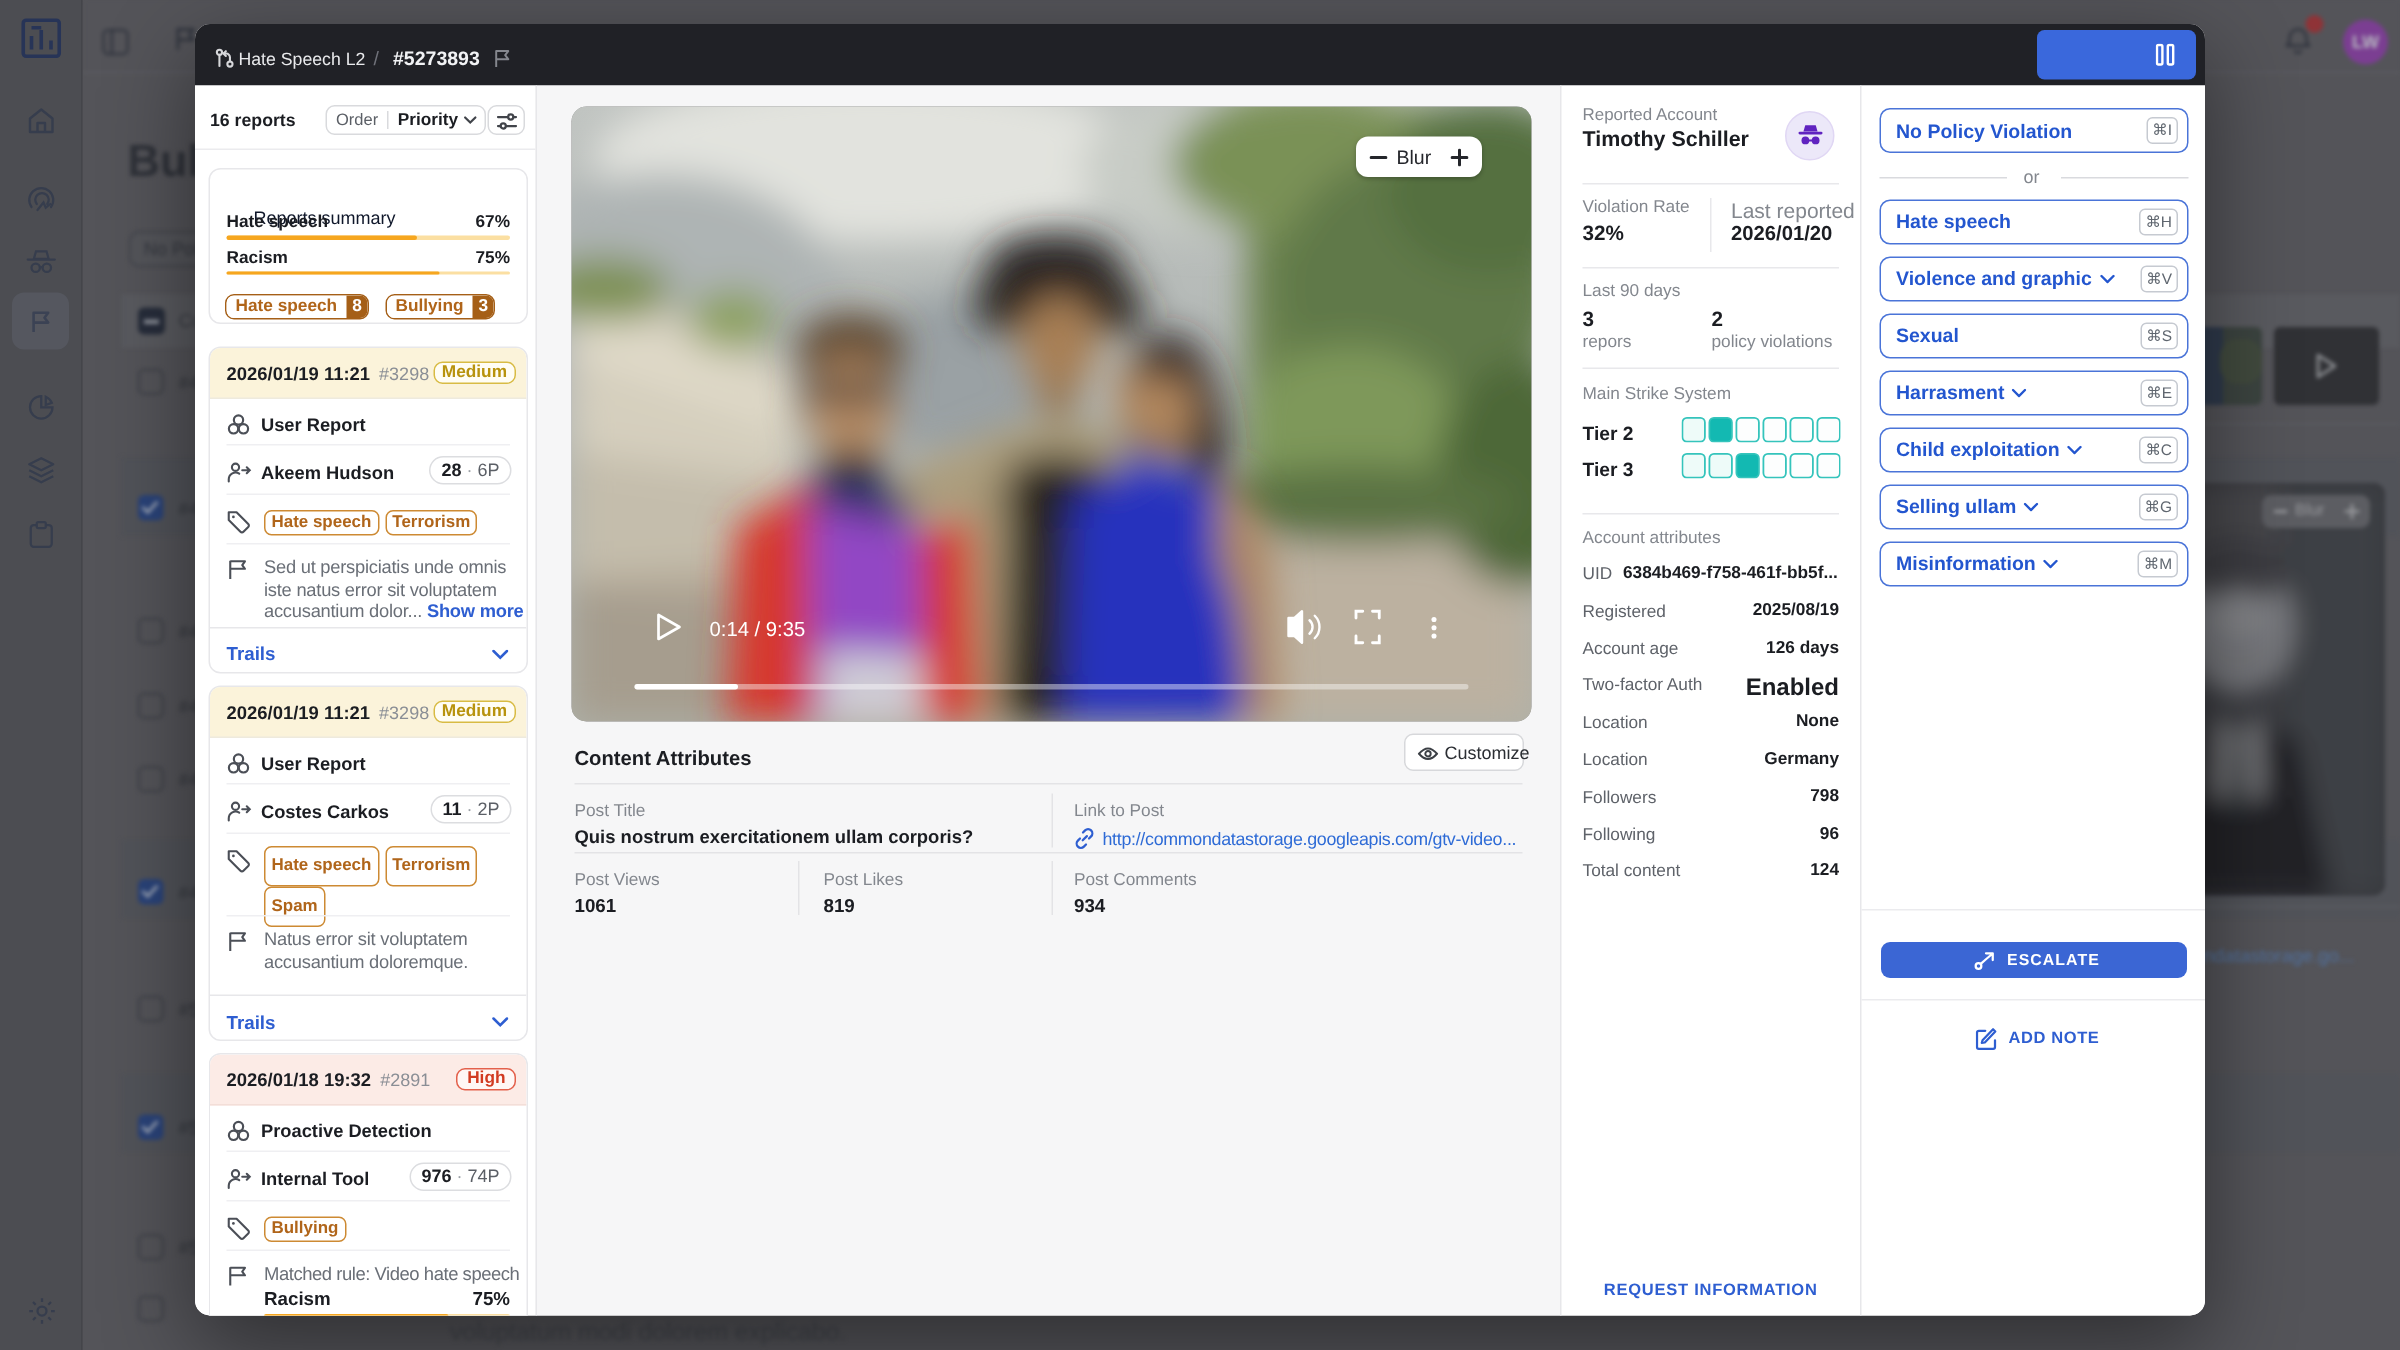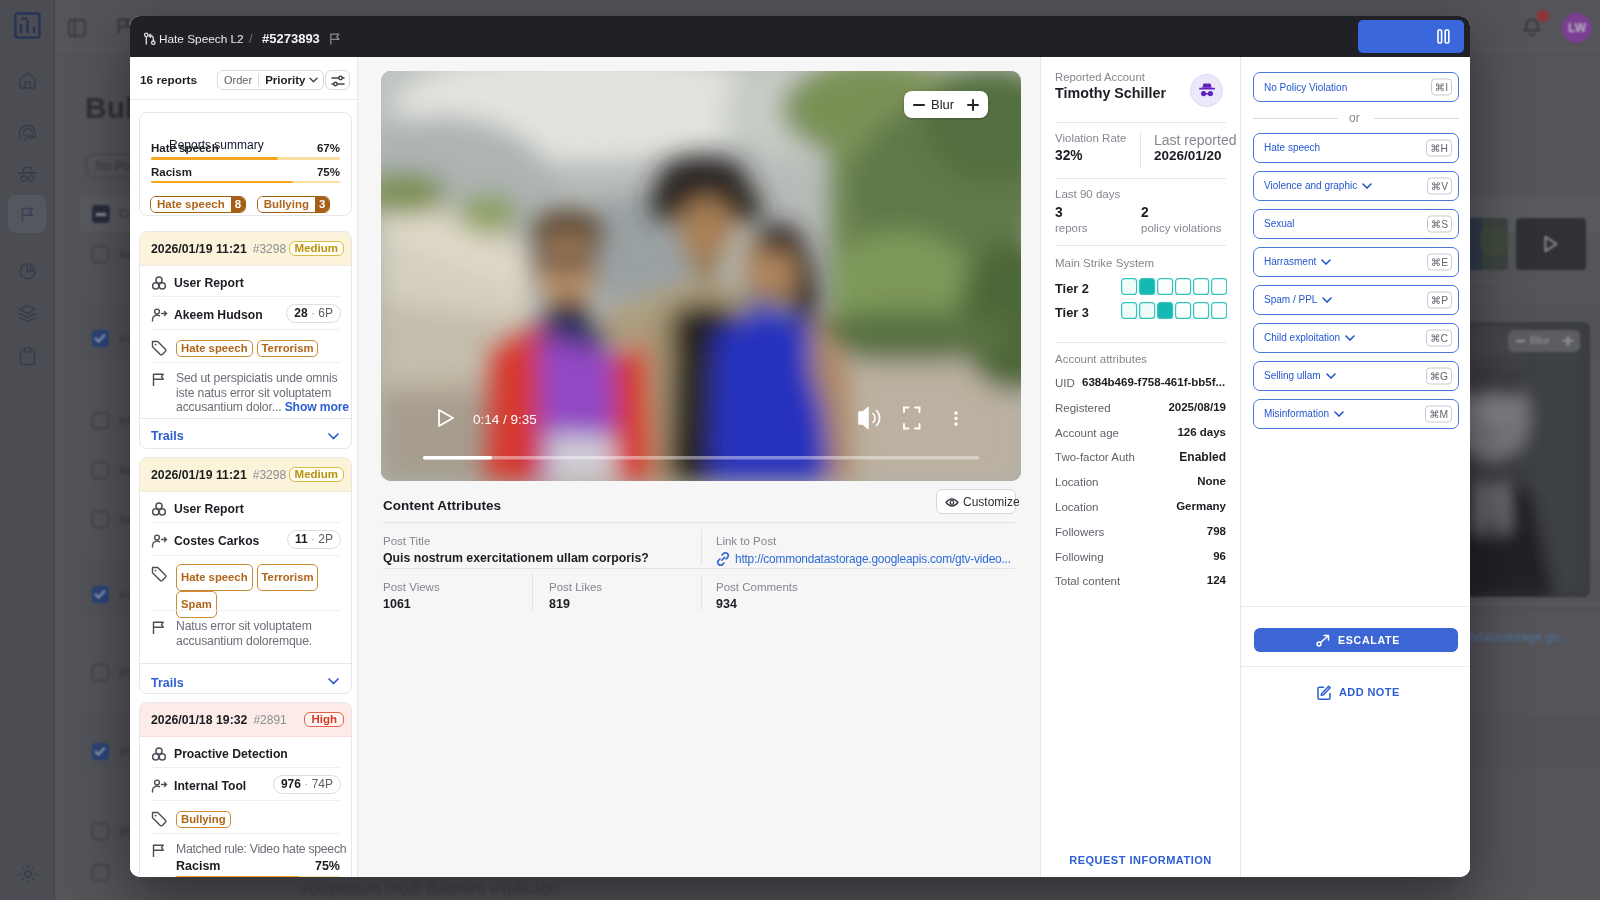--- a/index.html
+++ b/index.html
@@ -29,21 +29,21 @@
 .row-div { border-top:1px solid #efeff2; margin:0 11px; }
 .tag { display:inline-block; border:1px solid #cd8a33; color:#b0651a; font-weight:700; font-size:11.3px; border-radius:5px; padding:1px 4px 2px; background:#fff; }
 .blue { color:#2e5ed1; }
 
 
 .pbar { position:relative; height:2.5px; border-radius:2px; background:#fbdfa2; }
 .pbar > i { position:absolute; left:0; top:0; bottom:0; border-radius:2px; background:#f6a61f; }
 
 
 .abtn { position:relative; display:flex; align-items:center; width:206px; height:30px; border:1.5px solid #4a74d8; border-radius:7px; background:#fff; padding:0 7px 0 10px; margin:0 0 8px 0; }
-.abtn .t { color:#2356cf; font-weight:400; font-size:10px; }
+.abtn .t { color:#2356cf; font-weight:700; font-size:13px; }
 .kbd { position:absolute; right:6px; top:50%; transform:translateY(-50%); border:1px solid #c6cad1; border-radius:4px; color:#5f666f; font-size:10.3px; padding:1px 3px 2px; background:#fff; }
 
 .vline { position:absolute; width:1px; background:#e3e3e6; }
 .hline { position:absolute; height:1px; background:#e3e3e6; }
 svg { display:block; }
 </style>
 </head>
 <body>
 <div id="bg">
   <div class="blurwrap">
@@ -598,21 +598,21 @@
       </div>
       <div class="hline" style="left:14px;right:14px;top:285px;background:#e8e8eb;"></div>
       <span class="abs" style="left:14px;top:296px;font-size:11.5px;color:#83878e;">Account attributes</span>
       <span class="abs" style="left:14px;top:320px;font-size:11.5px;color:#5e6269;">UID</span>
       <span class="abs" style="left:41px;top:319px;font-size:11.5px;font-weight:700;color:#1b1d22;">6384b469-f758-461f-bb5f...</span>
       <span class="abs" style="left:14px;top:345px;font-size:11.5px;color:#5e6269;">Registered</span>
       <span class="abs" style="right:14px;top:344px;font-size:11.5px;font-weight:700;color:#1b1d22;">2025/08/19</span>
       <span class="abs" style="left:14px;top:370px;font-size:11.5px;color:#5e6269;">Account age</span>
       <span class="abs" style="right:14px;top:369px;font-size:11.5px;font-weight:700;color:#1b1d22;">126 days</span>
       <span class="abs" style="left:14px;top:394px;font-size:11.5px;color:#5e6269;">Two-factor Auth</span>
-      <span class="abs" style="right:14px;top:393px;font-size:12px;font-weight:700;color:#1b1d22;">Enabled</span>
+      <span class="abs" style="right:14px;top:393px;font-size:16px;font-weight:700;color:#1b1d22;">Enabled</span>
       <span class="abs" style="left:14px;top:419px;font-size:11.5px;color:#5e6269;">Location</span>
       <span class="abs" style="right:14px;top:418px;font-size:11.5px;font-weight:700;color:#1b1d22;">None</span>
       <span class="abs" style="left:14px;top:444px;font-size:11.5px;color:#5e6269;">Location</span>
       <span class="abs" style="right:14px;top:443px;font-size:11.5px;font-weight:700;color:#1b1d22;">Germany</span>
       <span class="abs" style="left:14px;top:469px;font-size:11.5px;color:#5e6269;">Followers</span>
       <span class="abs" style="right:14px;top:468px;font-size:11.5px;font-weight:700;color:#1b1d22;">798</span>
       <span class="abs" style="left:14px;top:494px;font-size:11.5px;color:#5e6269;">Following</span>
       <span class="abs" style="right:14px;top:493px;font-size:11.5px;font-weight:700;color:#1b1d22;">96</span>
       <span class="abs" style="left:14px;top:518px;font-size:11.5px;color:#5e6269;">Total content</span>
       <span class="abs" style="right:14px;top:517px;font-size:11.5px;font-weight:700;color:#1b1d22;">124</span>
@@ -647,27 +647,20 @@
             <span class="kbd">⌘S</span>
           </div>
         <div class="abtn">
             <span class="t">Harrasment</span>
             <svg style="margin-left:5px;" width="10" height="6" viewBox="0 0 10 6" fill="none" stroke="#2356cf" stroke-width="1.6" stroke-linecap="round">
               <path d="M1 1 L5 5 L9 1"></path>
             </svg>
             <span class="kbd">⌘E</span>
           </div>
         <div class="abtn">
-            <span class="t">Spam / PPL</span>
-            <svg style="margin-left:5px;" width="10" height="6" viewBox="0 0 10 6" fill="none" stroke="#2356cf" stroke-width="1.6" stroke-linecap="round">
-              <path d="M1 1 L5 5 L9 1"></path>
-            </svg>
-            <span class="kbd">⌘P</span>
-          </div>
-        <div class="abtn">
             <span class="t">Child exploitation</span>
             <svg style="margin-left:5px;" width="10" height="6" viewBox="0 0 10 6" fill="none" stroke="#2356cf" stroke-width="1.6" stroke-linecap="round">
               <path d="M1 1 L5 5 L9 1"></path>
             </svg>
             <span class="kbd">⌘C</span>
           </div>
         <div class="abtn">
             <span class="t">Selling ullam</span>
             <svg style="margin-left:5px;" width="10" height="6" viewBox="0 0 10 6" fill="none" stroke="#2356cf" stroke-width="1.6" stroke-linecap="round">
               <path d="M1 1 L5 5 L9 1"></path>

